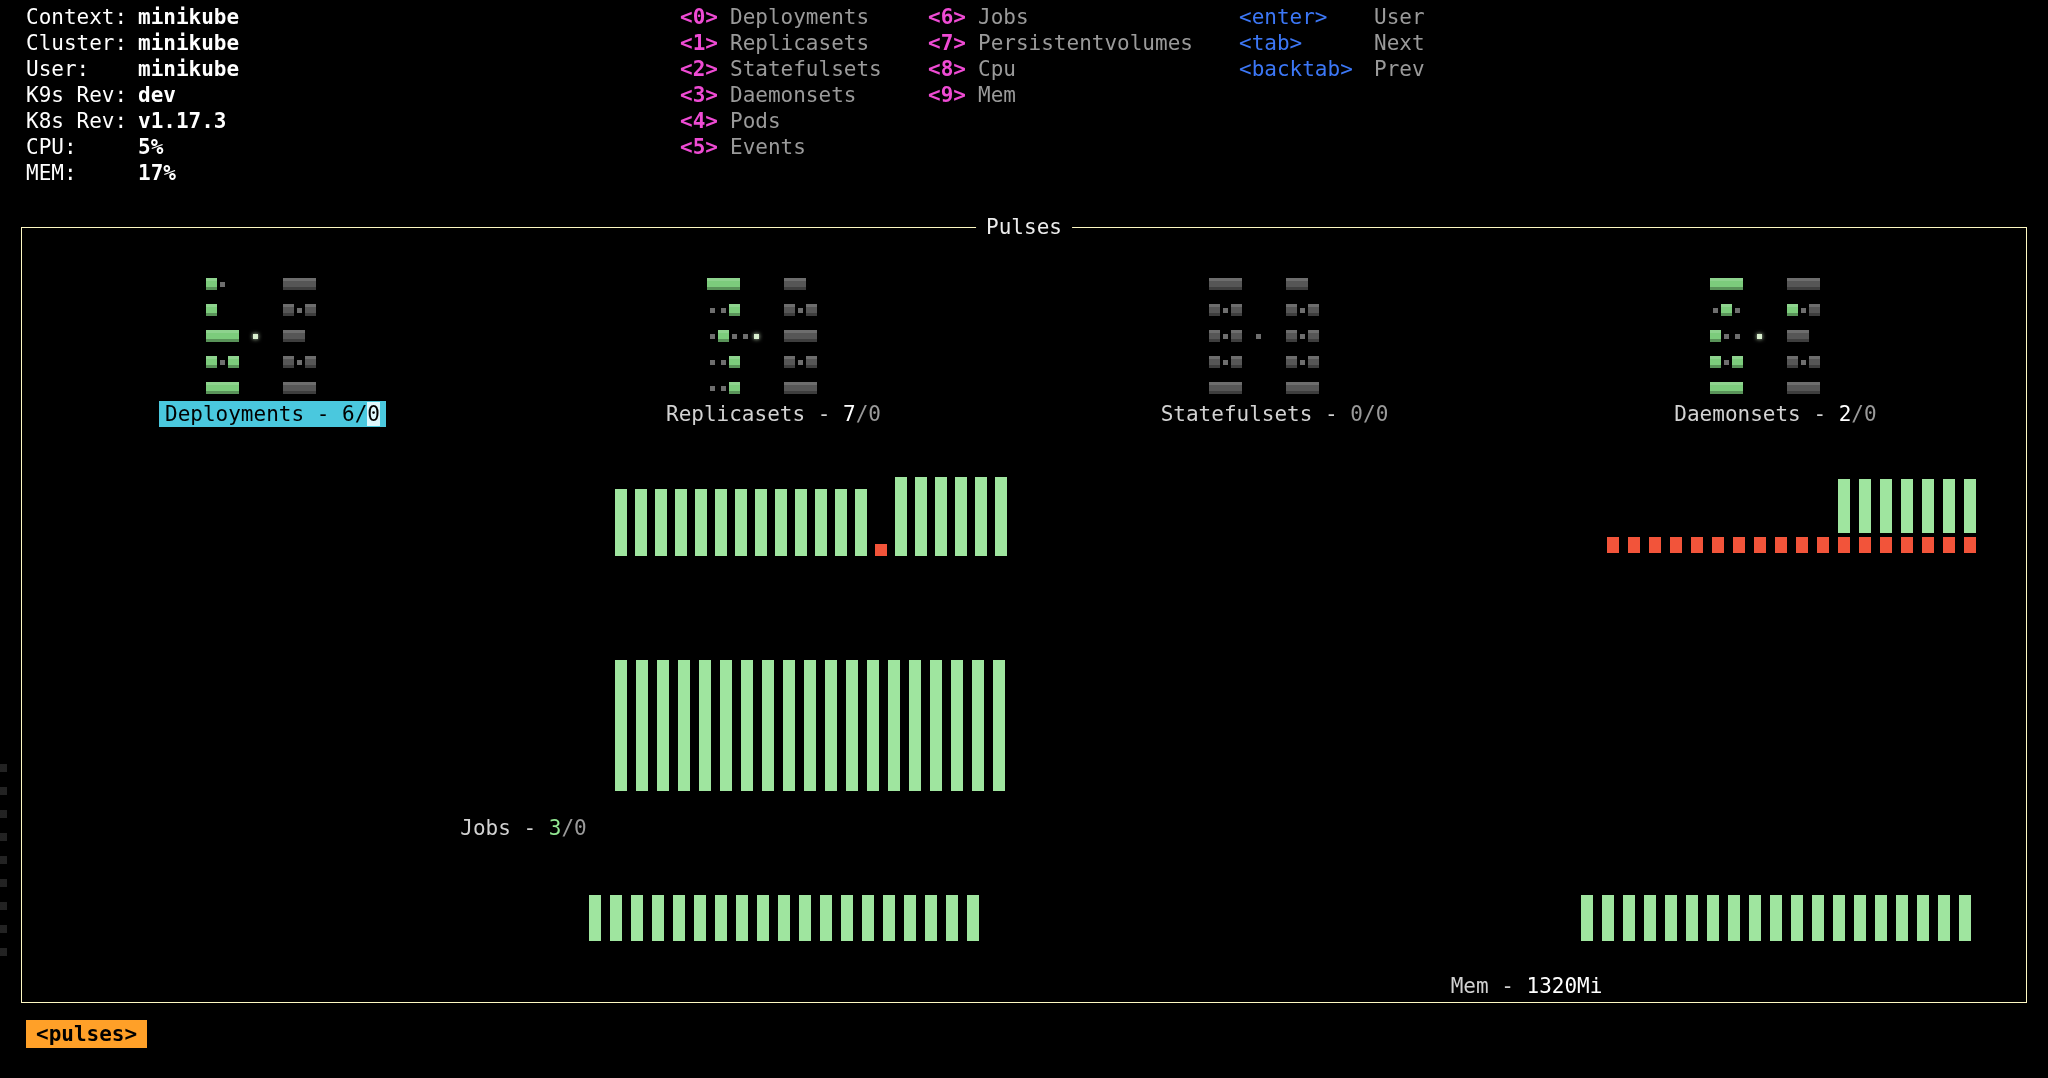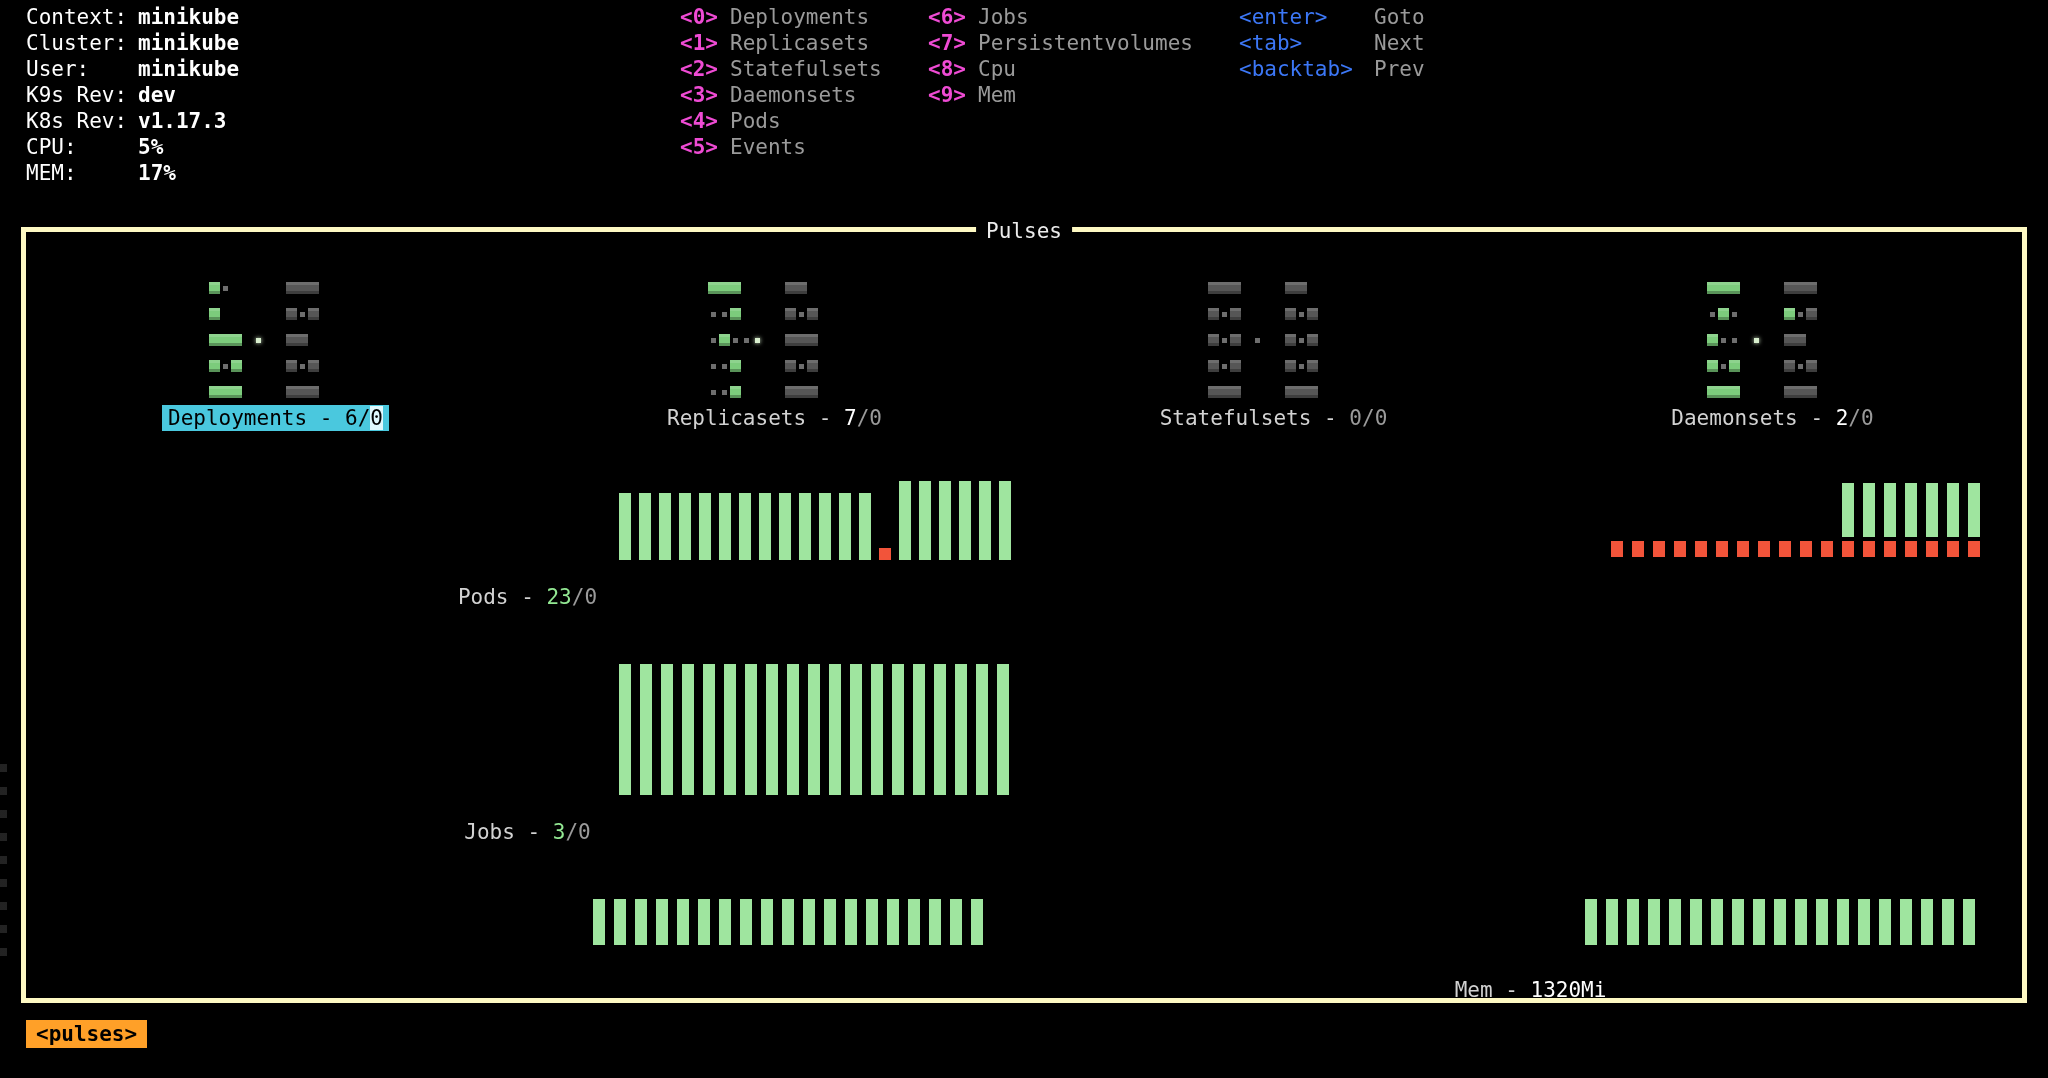--- a/index.html
+++ b/index.html
@@ -22,21 +22,21 @@
   .menu1 .mkey,.menu2 .mkey{width:50px;color:#ef4bd4;font-weight:bold;}
   .menu3 .mkey{width:135px;color:#3c77f6;font-weight:normal;}
   .mlabel{color:#9a9a9a;}
 
   
   .logo{position:absolute;right:20px;top:6px;margin:0;color:#ffa028;
         font-family:"DejaVu Sans Mono",monospace;font-size:21px;line-height:27px;}
 
   
   .panel{position:absolute;left:21px;top:227px;width:2006px;height:776px;
-         border:5px solid #fef9c3;box-sizing:border-box;}
+         border:1px solid #fef9c3;box-sizing:border-box;}
   .panel-title{position:absolute;top:-14px;left:50%;transform:translateX(-50%);
                background:#000;padding:0 10px;color:#ececec;}
 
   
   .tiles{position:absolute;top:43px;left:0;right:0;display:grid;
          grid-template-columns:repeat(4,1fr);justify-items:center;}
   .tile{display:flex;flex-direction:column;align-items:center;}
   .pixgrid{width:132px;height:130px;}
   .pixrow{height:26px;white-space:nowrap;}
   .pixcell{display:inline-block;width:11px;height:26px;vertical-align:top;position:relative;}
@@ -168,21 +168,21 @@
     </div>
     <div class="mrow">
       <span class="mkey">&lt;9&gt;</span>
       <span class="mlabel">Mem</span>
     </div>
   </div>
 
   <div class="menu menu3">
     <div class="mrow">
       <span class="mkey">&lt;enter&gt;</span>
-      <span class="mlabel">Goto</span>
+      <span class="mlabel">User</span>
     </div>
     <div class="mrow">
       <span class="mkey">&lt;tab&gt;</span>
       <span class="mlabel">Next</span>
     </div>
     <div class="mrow">
       <span class="mkey">&lt;backtab&gt;</span>
       <span class="mlabel">Prev</span>
     </div>
   </div>
@@ -249,21 +249,20 @@
         <span class="bar green" style="height: 85%;"></span>
         <span class="bar green" style="height: 85%;"></span>
         <span class="bar red" style="height: 15%;"></span>
         <span class="bar green" style="height: 100%;"></span>
         <span class="bar green" style="height: 100%;"></span>
         <span class="bar green" style="height: 100%;"></span>
         <span class="bar green" style="height: 100%;"></span>
         <span class="bar green" style="height: 100%;"></span>
         <span class="bar green" style="height: 100%;"></span>
       </div>
-    <div class="chart-label" id="label-pods"><span class="c-lbl">Pods - </span><span class="c-green">23</span><span class="c-dim">/</span><span class="c-dim">0</span></div>
 
     <div class="ebars" id="bars-events">
         <span class="ecol">
           <span class="edot"></span>
         </span>
         <span class="ecol">
           <span class="edot"></span>
         </span>
         <span class="ecol">
           <span class="edot"></span>

